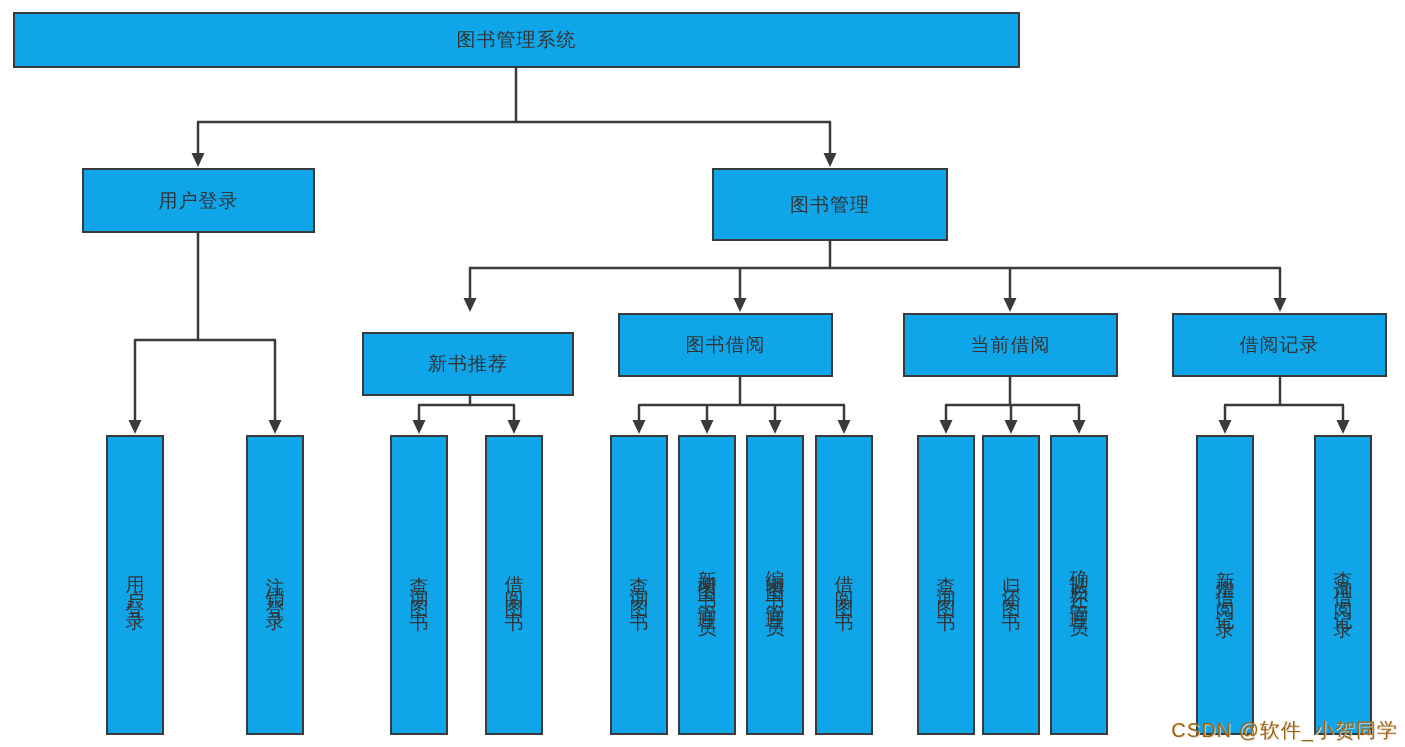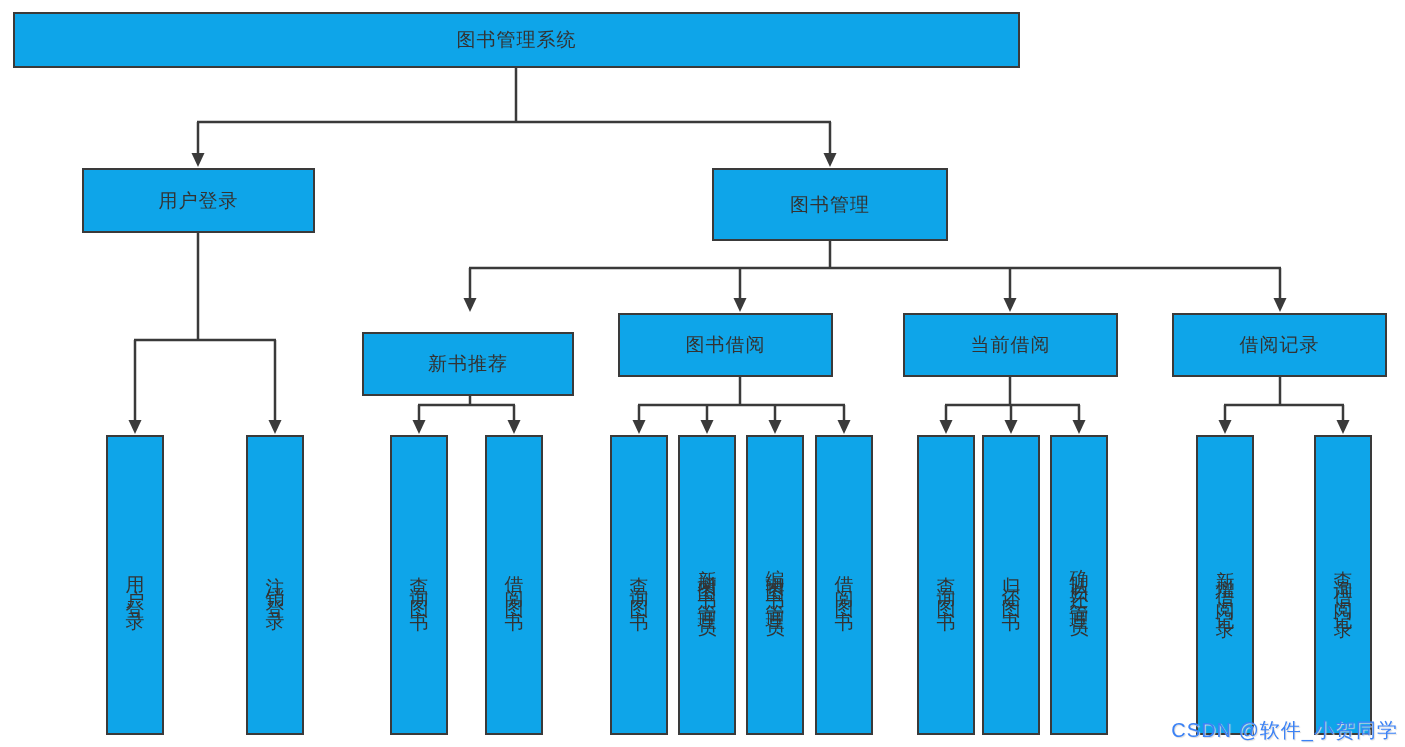--- a/index.html
+++ b/index.html
@@ -16,21 +16,21 @@
   }
   .node--h { font-size:19px; letter-spacing:1px; }
   .leaf span {
     writing-mode:vertical-rl; text-orientation:mixed;
     font-size:19px; line-height:1.05; letter-spacing:12px;
   }
   .leaf--long span { letter-spacing:7px; }
   .leaf--mid span { letter-spacing:10px; }
   .watermark {
     position:absolute; right:7px; bottom:3px; z-index:5;
-    font-size:20px; color:#3b82f6; letter-spacing:1px;
+    font-size:20px; color:#a16207; letter-spacing:1px;
     text-shadow:1px 1px 1px #dcdcdc;
   }
 </style>
 </head>
 <body>
 
 <div class="stage">
 
   <svg class="connectors" viewBox="0 0 1405 747" xmlns="http://www.w3.org/2000/svg">
     <g stroke="#3a3a3a" stroke-width="2.5" fill="none">

